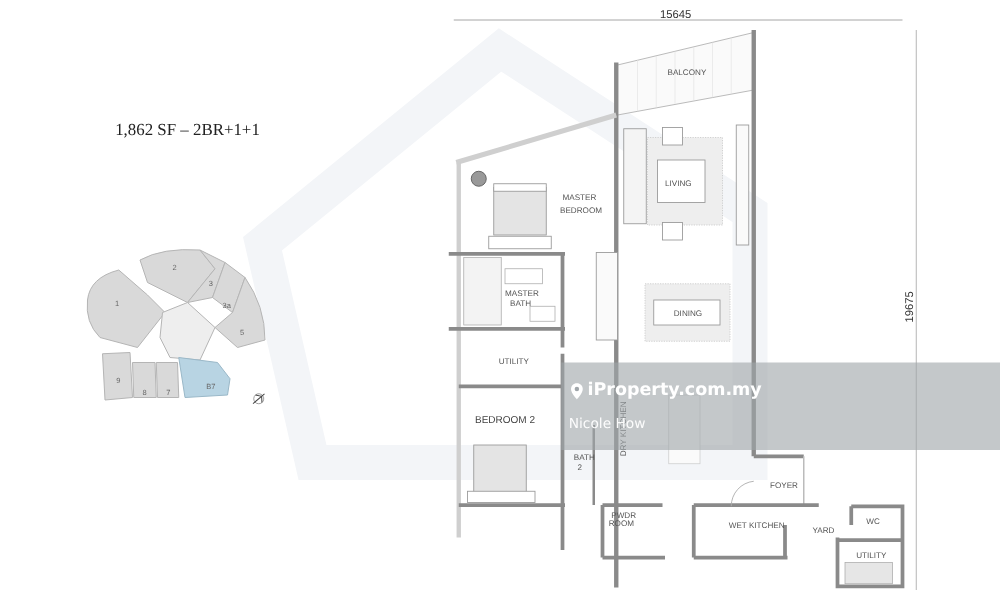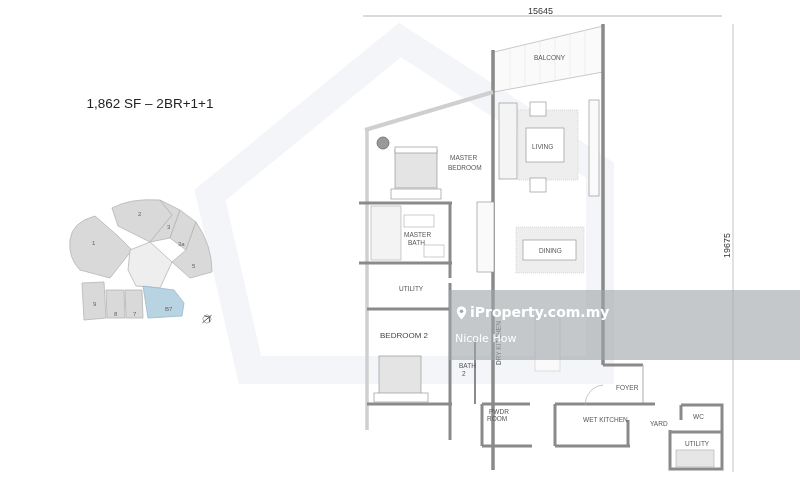--- a/index.html
+++ b/index.html
@@ -2,21 +2,21 @@
 <html><head>
 <meta charset="utf-8">
 <style>
   html,body{margin:0;padding:0;}
   body{width:800px;height:484px;background:#ffffff;position:relative;overflow:hidden;font-family:"Liberation Sans",sans-serif;}
   #canvas{position:absolute;left:0;top:0;width:800px;height:484px;}
   .title-block{position:absolute;left:50px;top:92px;width:200px;text-align:center;}
   .type-label{font-family:"DejaVu Sans",sans-serif;letter-spacing:8px;font-size:14px;color:#9b8578;margin-left:8px;}
   .unit-code{font-family:"DejaVu Sans",sans-serif;font-size:44px;color:#222;line-height:44px;margin-top:2px;letter-spacing:1px;}
   .unit-code .sub{font-size:30px;}
-  .unit-spec{font-family:Liberation Sans, sans-serif;font-size:13.5px;color:#222;margin-top:4px;}
+  .unit-spec{font-family:Liberation Serif, serif;font-size:13.5px;color:#222;margin-top:4px;}
   .wm-band{position:absolute;left:449px;top:290px;width:351px;height:70px;background:rgba(160,166,170,0.62);}
   .wm-logo{position:absolute;left:456px;top:304px;color:#ffffff;font-family:"DejaVu Sans",sans-serif;font-weight:bold;font-size:14px;display:flex;align-items:flex-end;gap:3px;}
   .wm-name{position:absolute;left:455px;top:332px;color:#ffffff;font-family:"DejaVu Sans",sans-serif;font-size:11px;opacity:.95;}
   .lbl{font-family:"Liberation Sans",sans-serif;fill:#555;font-size:6.5px;}
   .lbl-b{font-family:"Liberation Sans",sans-serif;fill:#444;font-size:8px;}
   .dim{font-family:"Liberation Sans",sans-serif;fill:#333;font-size:9px;}
   .key{font-family:"Liberation Sans",sans-serif;fill:#666;font-size:6px;}
 </style>
 </head>
 <body>

